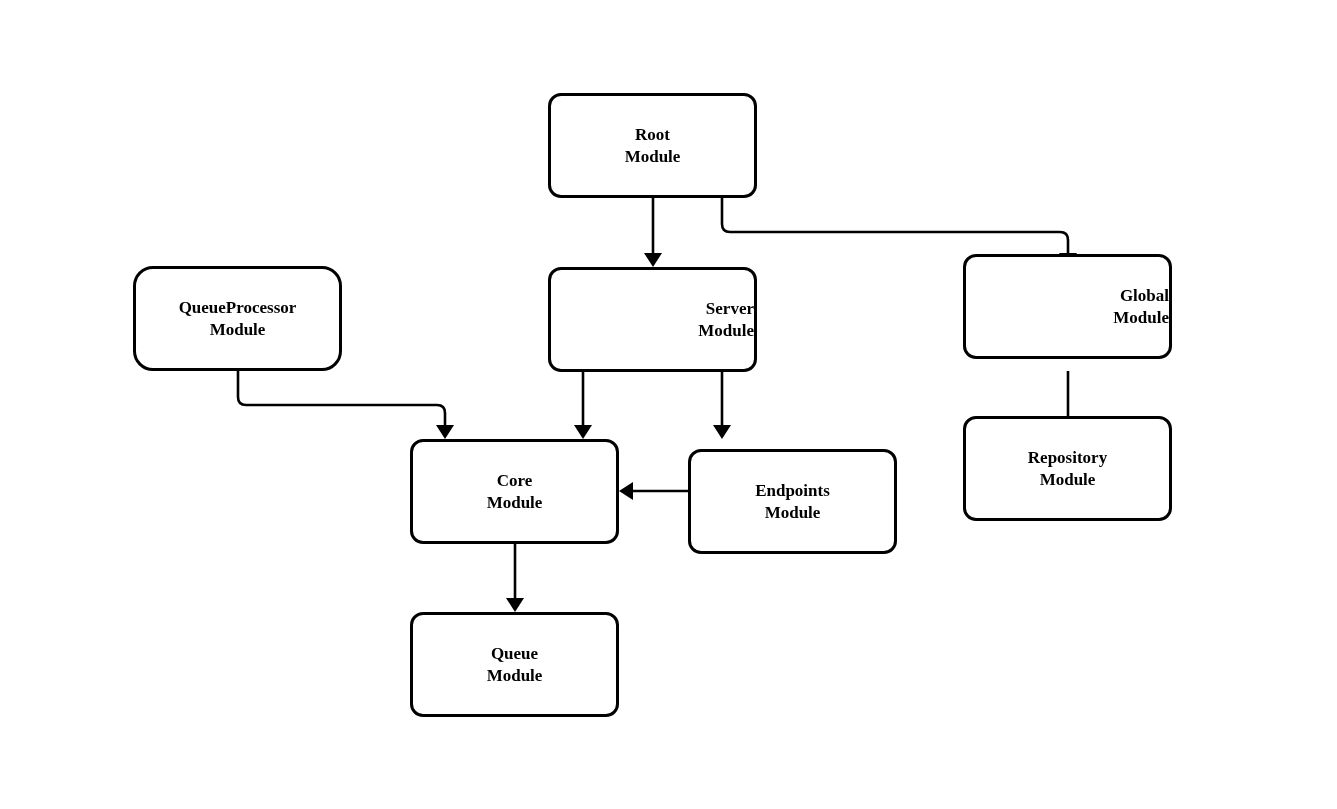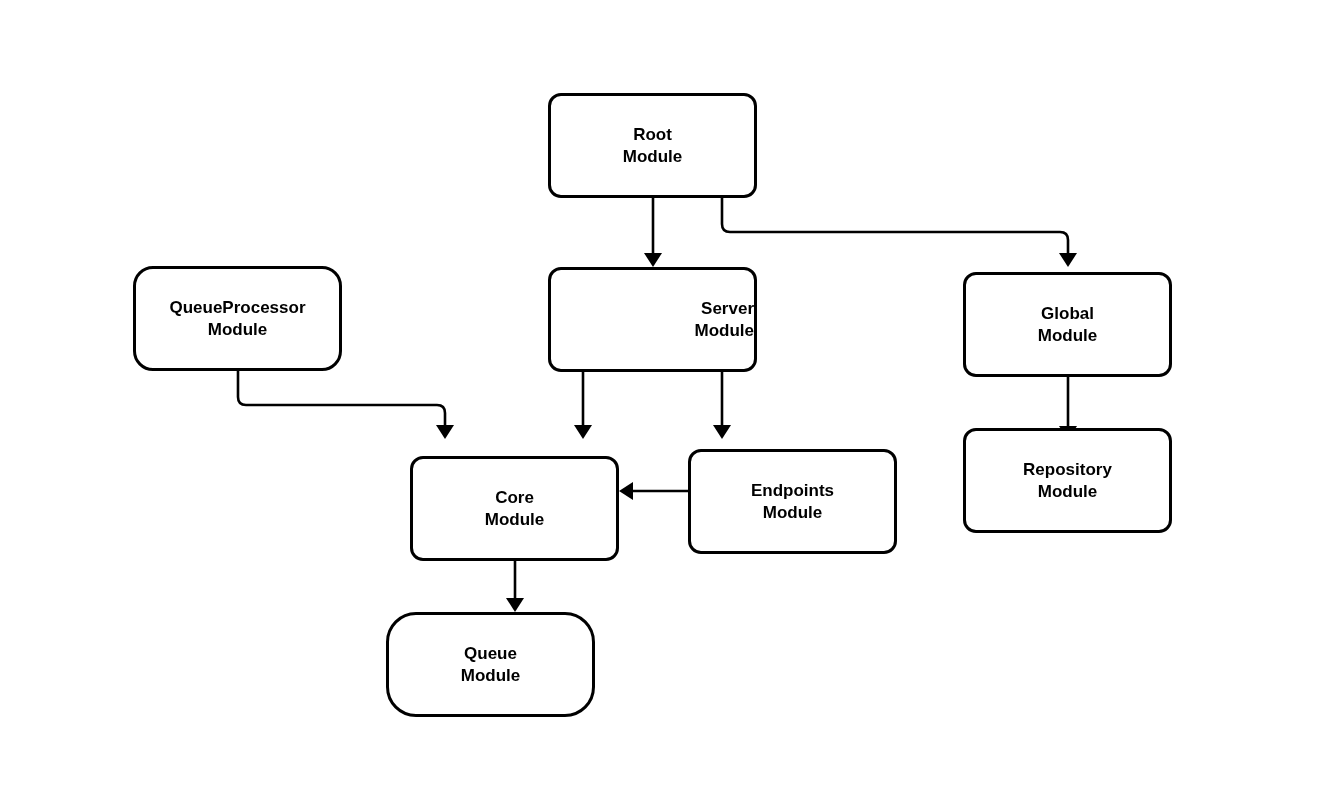--- a/index.html
+++ b/index.html
@@ -3,21 +3,21 @@
 <meta charset="utf-8">
 <style>
   html, body { margin: 0; padding: 0; }
   body { background: var(--bg, #ffffff); }
   .canvas {
     position: relative;
     width: 1204px;
     height: 809px;
     background: var(--bg, #ffffff);
     overflow: hidden;
-    font-family: Liberation Sans, sans-serif;
+    font-family: Liberation Serif, serif;
   }
   .edges-layer {
     position: absolute;
     left: 0; top: 0;
     width: 1337px; height: 809px;
   }
   .edge-line {
     fill: none;
     stroke: var(--edge, #000000);
     stroke-width: 2.6;
@@ -40,25 +40,25 @@
     justify-content: center;
     color: var(--text, #000000);
     font-weight: bold;
     font-size: 17px;
     line-height: 21.5px;
     text-align: center;
   }
   #n-root          { left: 548px; top: 93px;  }
   #n-queueprocessor{ left: 133px; top: 266px; border-radius: 20px; }
   #n-server        { left: 548px; top: 267px; align-items: flex-end; }
-  #n-global        { left: 963px; top: 272px; }
-  #n-core          { left: 410px; top: 439px; margin-top: 17px; }
+  #n-global        { left: 963px; top: 254px; align-items: flex-end; }
+  #n-core          { left: 410px; top: 439px; }
   #n-endpoints     { left: 688px; top: 449px; align-items: center; }
-  #n-repository    { left: 963px; top: 428px; }
-  #n-queue         { left: 386px; top: 612px; border-radius: 30px; }
+  #n-repository    { left: 963px; top: 416px; }
+  #n-queue         { left: 410px; top: 612px; }
 </style>
 </head>
 <body>
 
 <div class="canvas">
 
   <svg class="edges-layer" viewBox="0 0 1337 809" xmlns="http://www.w3.org/2000/svg">
 
     <g>
       <path class="edge-line" d="M653,198 L653,254"></path>

